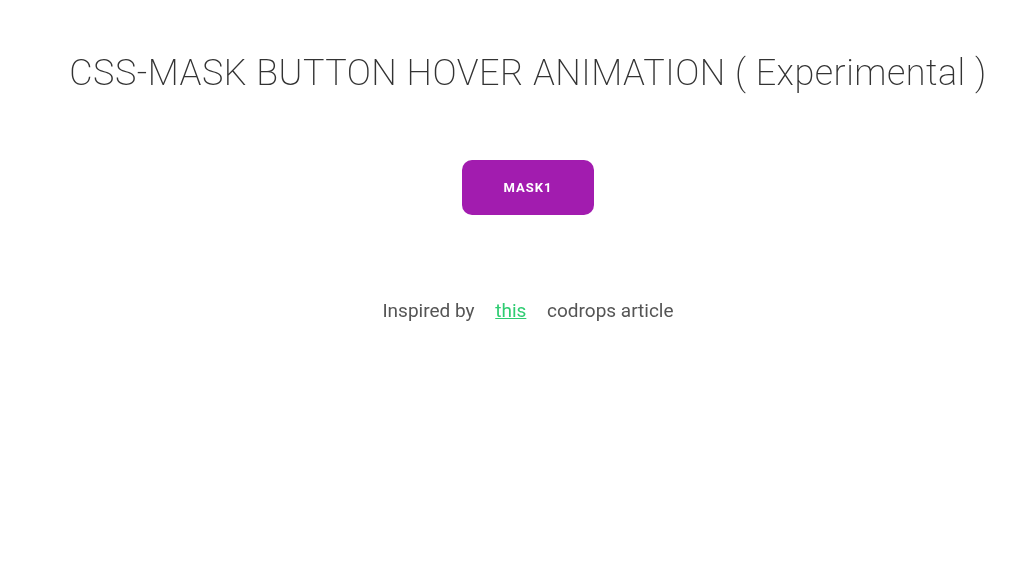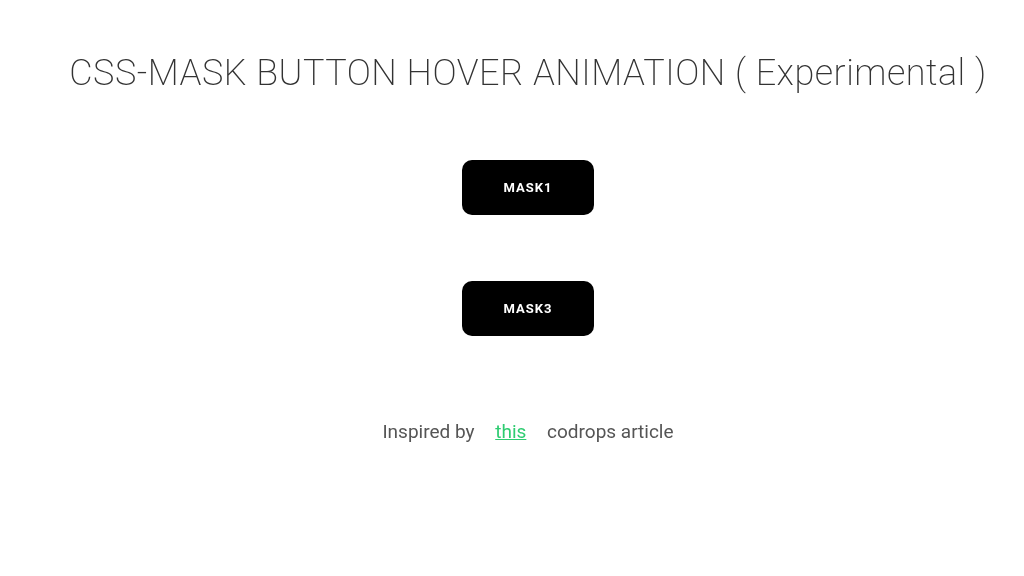--- a/index.html
+++ b/index.html
@@ -29,21 +29,21 @@
     }
     
     .button-container {
       display: flex;
       flex-direction: column;
       align-items: center;
       gap: 50px;
     }
     
     .mask-button {
-      background: #000000;
+      background: #a21caf;
       color: #ffffff;
       border: none;
       border-radius: 10px;
       padding: 20px 42px;
       font-size: 13px;
       font-weight: 700;
       letter-spacing: 1px;
       cursor: pointer;
       font-family: inherit;
     }
@@ -61,18 +61,17 @@
       cursor: pointer;
     }
   </style>
 </head>
 <body>
 
 <h1 class="page-title">CSS-MASK BUTTON HOVER ANIMATION ( Experimental )</h1>
 
 <div class="button-container">
   <button class="mask-button">MASK1</button>
-  <button class="mask-button">MASK3</button>
 </div>
 
 <div class="footer">
   <span>Inspired by </span><a class="footer-link">this</a><span> codrops article</span>
 </div>
 
 </body></html>

